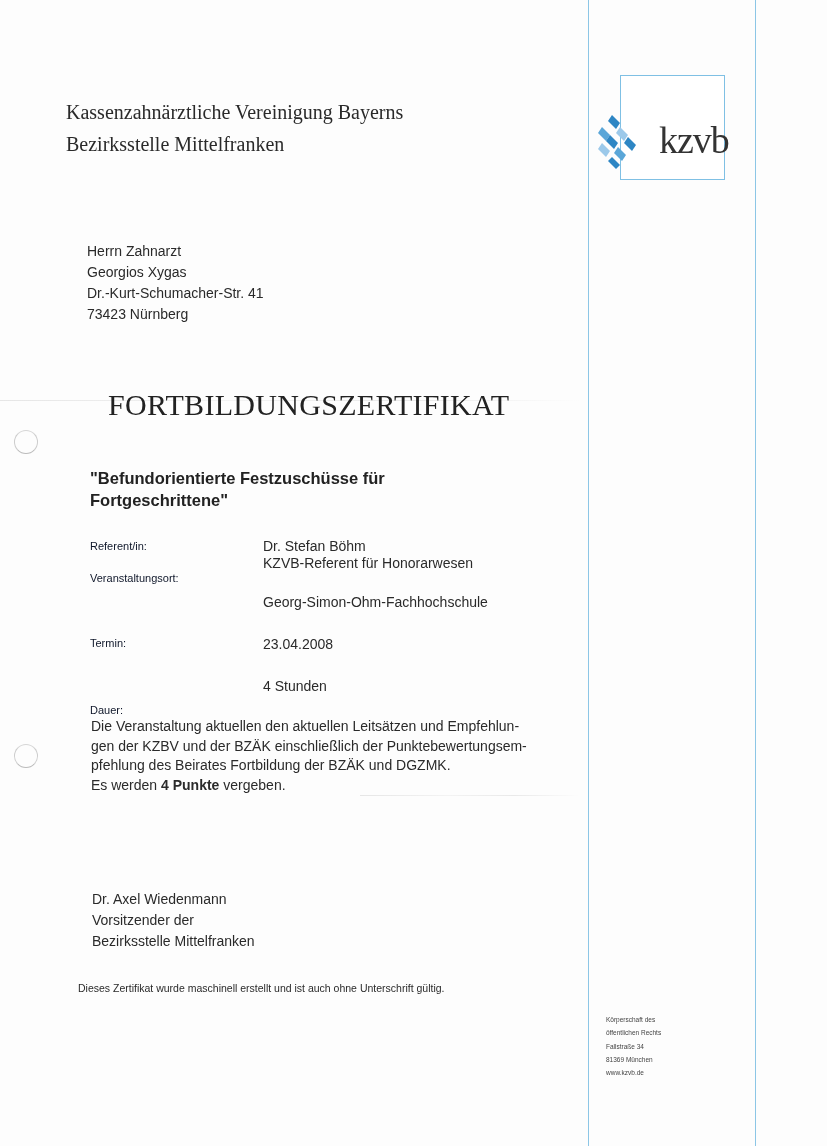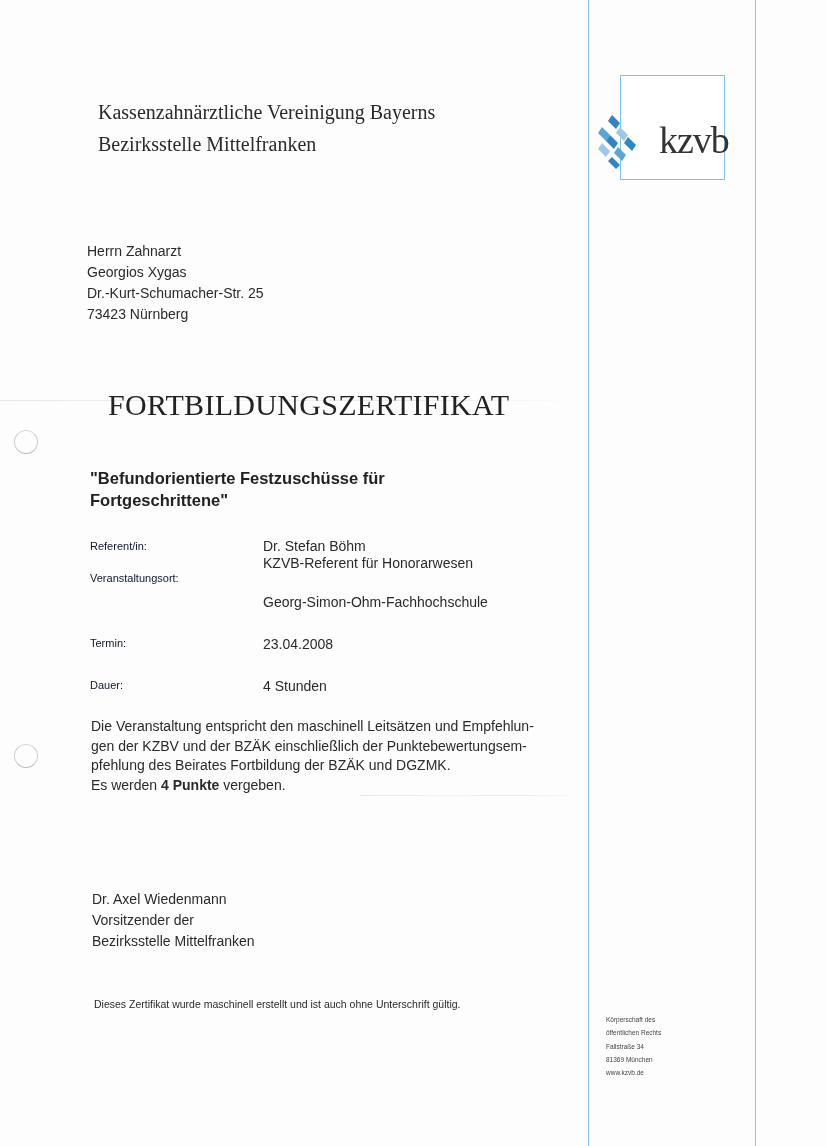--- a/index.html
+++ b/index.html
@@ -1,28 +1,28 @@
 <!DOCTYPE html>
 <html><head>
 <meta charset="utf-8">
 <style>
   html, body { margin:0; padding:0; }
   body { width:827px; height:1146px; background:#fdfdfd; position:relative; overflow:hidden; font-family:"Liberation Sans", sans-serif; color:#222; }
   .abs { position:absolute; }
   .vline { position:absolute; top:0; bottom:0; width:1px; background:#8cc6e6; }
   .serif { font-family:"Liberation Serif", serif; }
-  .org { left:98px; top:96px; font-size:20px; line-height:32px; color:#2a2a2a; }
+  .org { left:66px; top:96px; font-size:20px; line-height:32px; color:#2a2a2a; }
   .addr { left:87px; top:241px; font-size:14px; line-height:21px; color:#2a2a2a; }
   .title { left:108px; top:388px; font-size:30px; letter-spacing:0.3px; color:#222; }
   .course { left:90px; top:467px; font-size:16.5px; font-weight:bold; line-height:22px; color:#222; }
   .label { left:90px; font-size:11px; color:#0f172a; }
   .val { left:263px; font-size:14px; line-height:17px; color:#2a2a2a; }
   .para { left:91px; top:717px; width:470px; font-size:14px; line-height:19.5px; color:#2a2a2a; }
   .sig { left:92px; top:889px; font-size:14px; line-height:21px; color:#2a2a2a; }
-  .note { left:94px; top:982px; font-size:10.5px; color:#2a2a2a;margin-top:16px; }
+  .note { left:78px; top:982px; font-size:10.5px; color:#2a2a2a; }
   .footer { left:606px; top:1013px; font-size:6.5px; line-height:13.3px; color:#444; }
   .logo-box { left:620px; top:75px; width:103px; height:103px; border:1px solid #7fc0e4; background:#fff; }
   .logo-text { left:630px; top:118px; font-size:38px; color:#333; letter-spacing:-1px;margin-left:29px; }
   .punch { width:22px; height:22px; border:1.5px solid #ccc; border-radius:50%; border-color:#d6d6d6 #ccc #bbb #ccc; }
   .fold { position:absolute; left:0; width:580px; height:1px; background:linear-gradient(90deg, #e6e6e6, #f3f3f3 40%, #e9e9e9 70%, transparent); }
 </style>
 </head>
 <body>
 
 <div class="vline" style="left:588px;"></div>
@@ -50,21 +50,21 @@
     <polygon points="4,30 12,38 8,44 0,36" fill="#9cc9ea"></polygon>
     <polygon points="20,34 28,42 24,48 16,40" fill="#5aa6d8"></polygon>
     <polygon points="14,44 22,52 18,56 10,48" fill="#2e86c4"></polygon>
   </g>
 </svg>
 <div class="abs serif logo-text">kzvb</div>
 
 <div class="abs addr">
   <div>Herrn Zahnarzt</div>
   <div>Georgios Xygas</div>
-  <div>Dr.-Kurt-Schumacher-Str. 25</div>
+  <div>Dr.-Kurt-Schumacher-Str. 41</div>
   <div>73423 Nürnberg</div>
 </div>
 
 <div class="abs serif title">FORTBILDUNGSZERTIFIKAT</div>
 
 <div class="abs course">
   <div>"Befundorientierte Festzuschüsse für</div>
   <div>Fortgeschrittene"</div>
 </div>
 
@@ -73,25 +73,25 @@
   <div>Dr. Stefan Böhm</div>
   <div>KZVB-Referent für Honorarwesen</div>
 </div>
 
 <div class="abs label" style="top:572px;">Veranstaltungsort:</div>
 <div class="abs val" style="top:594px;">Georg-Simon-Ohm-Fachhochschule</div>
 
 <div class="abs label" style="top:637px;">Termin:</div>
 <div class="abs val" style="top:636px;">23.04.2008</div>
 
-<div class="abs label" style="top:679px;text-align:center;">Dauer:</div>
+<div class="abs label" style="top:704px;text-align:center;">Dauer:</div>
 <div class="abs val" style="top:678px;">4 Stunden</div>
 
 <div class="abs para">
-  <div>Die Veranstaltung entspricht den maschinell Leitsätzen und Empfehlun-</div>
+  <div>Die Veranstaltung aktuellen den aktuellen Leitsätzen und Empfehlun-</div>
   <div>gen der KZBV und der BZÄK einschließlich der Punktebewertungsem-</div>
   <div>pfehlung des Beirates Fortbildung der BZÄK und DGZMK.</div>
   <div><span>Es werden </span><b>4 Punkte</b><span> vergeben.</span></div>
 </div>
 
 <div class="abs sig">
   <div>Dr. Axel Wiedenmann</div>
   <div>Vorsitzender der</div>
   <div>Bezirksstelle Mittelfranken</div>
 </div>

